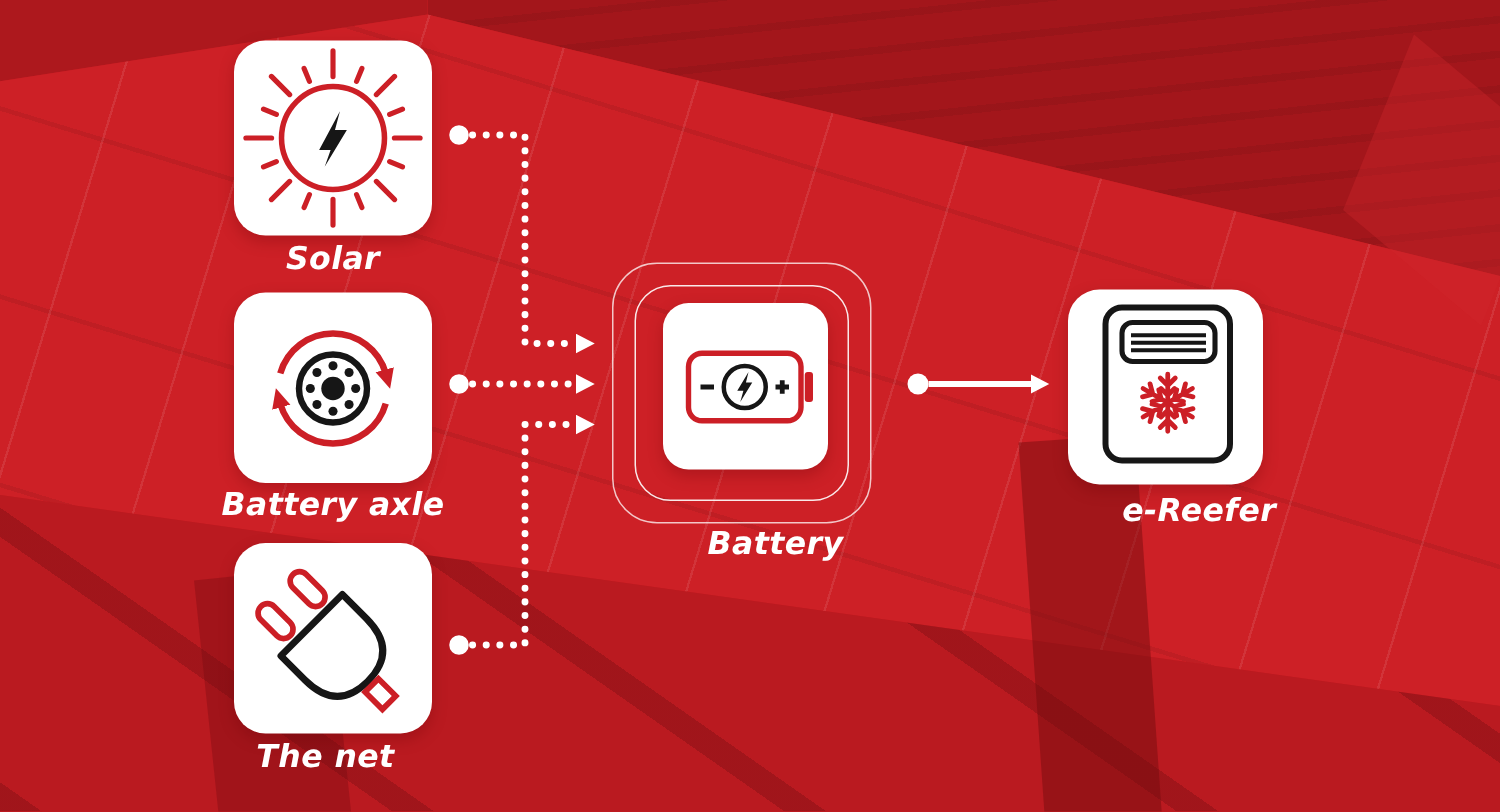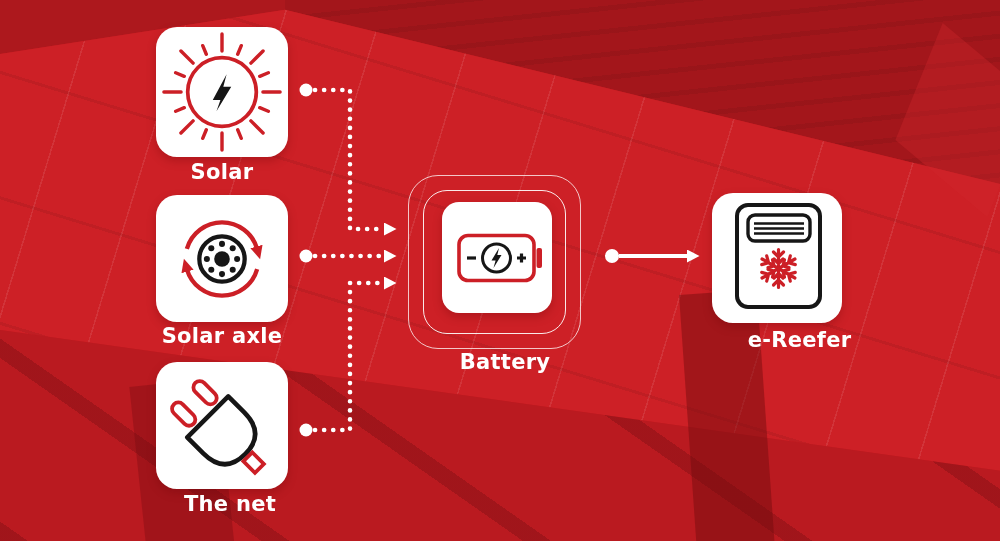--- a/index.html
+++ b/index.html
@@ -53,26 +53,26 @@
   .card-net{left:156px;top:362px;width:132px;height:127px;}
   .card-battery{left:442px;top:202px;width:110px;height:111px;border-radius:17px;}
   .card-reefer{left:712px;top:193px;width:130px;height:130px;}
 
   .ring{position:absolute;border:1.5px solid rgba(255,255,255,.9);z-index:2;}
   .ring-outer{left:408px;top:175px;width:171px;height:172px;border-radius:30px;border-color:rgba(255,255,255,.75);}
   .ring-mid{left:423px;top:190px;width:141px;height:142px;border-radius:24px;}
 
   .node-label{
     position:absolute;z-index:3;color:#ffffff;text-align:center;
-    font-weight:700;font-size:21px;letter-spacing:.3px;
+    font-style:italic;font-weight:700;font-size:21px;letter-spacing:.3px;
   }
   .lbl-solar{left:146px;top:160px;width:152px;}
   .lbl-axle{left:136px;top:324px;width:172px;}
-  .lbl-net{left:154px;top:492px;width:152px;}
-  .lbl-battery{left:430px;top:350px;width:150px;}
+  .lbl-net{left:141px;top:492px;width:152px;}
+  .lbl-battery{left:442px;top:350px;width:150px;}
   .lbl-reefer{left:722px;top:328px;width:155px;}
 
   .card svg{display:block;}
 </style>
 </head>
 <body>
 
 <div class="bg">
   <div class="bg-top-dark"></div>
   <div class="bg-top-left-band"></div>
@@ -137,21 +137,21 @@
         <circle cx="41.5" cy="41.5" r="2.4"></circle>
       <circle cx="50" cy="38" r="2.4"></circle>
         <circle cx="58.5" cy="41.5" r="2.4"></circle>
     </g>
     <g fill="none" stroke="#cc1f26" stroke-width="3.4">
       <path d="M22.1 42 A29 29 0 0 1 77.9 42" marker-end="url(#arrr)"></path>
       <path d="M77.9 58 A29 29 0 0 1 22.1 58" marker-end="url(#arrr)"></path>
     </g>
   </svg>
 </div>
-<div class="node-label lbl-axle">Solar axle</div>
+<div class="node-label lbl-axle">Battery axle</div>
 
 <div class="card card-net">
   <svg width="130" height="126" viewBox="0 0 100 100">
     <g transform="rotate(-45 50 54)">
       <rect x="33" y="12" width="10" height="22" rx="5" fill="none" stroke="#cc1f26" stroke-width="3"></rect>
       <rect x="57" y="12" width="10" height="22" rx="5" fill="none" stroke="#cc1f26" stroke-width="3"></rect>
       <path d="M27 38 L73 38 L73 56 Q73 80 50 80 Q27 80 27 56 Z" fill="none" stroke="#161616" stroke-width="3.6" stroke-linejoin="round"></path>
       <rect x="45" y="83" width="10" height="13" fill="none" stroke="#cc1f26" stroke-width="3"></rect>
     </g>
   </svg>

